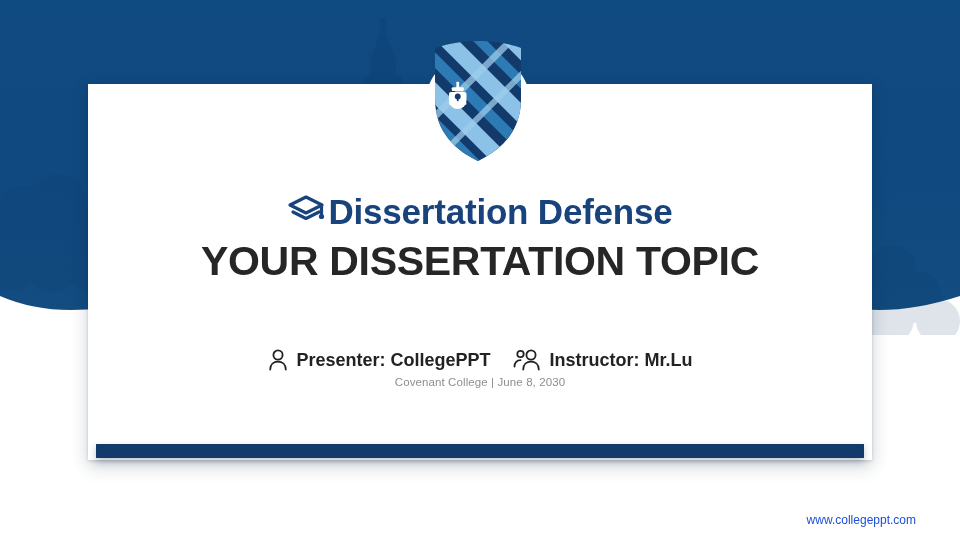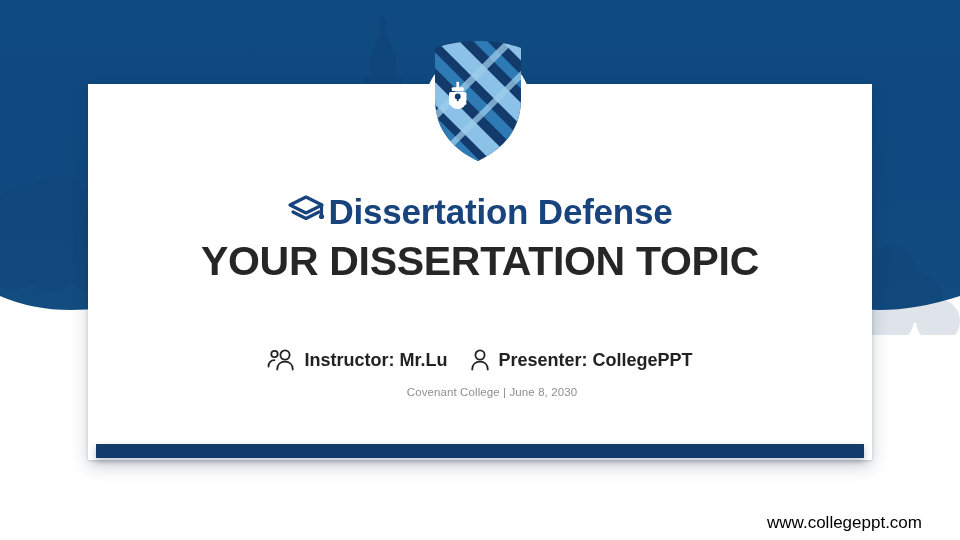--- a/index.html
+++ b/index.html
@@ -149,43 +149,42 @@
   .person-label {
     font-size: 18px;
     font-weight: bold;
     color: #222222;
     white-space: nowrap;
   }
 
   .meta-line {
     position: absolute;
     left: 0;
-    top: 302px;
+    top: 292px;
     width: 784px;
     font-size: 11.5px;
     color: #8e8e8e;
     letter-spacing: 0.1px;
-    padding-left: 12px;
   }
 
   
   .footer-left {
     position: absolute;
     left: 38px;
     top: 513px;
     font-size: 12.5px;
     color: #9b9b9b;
     z-index: 7;
   }
   .footer-right {
     position: absolute;
-    right: 38px;
+    right: 44px;
     top: 513px;
-    font-size: 17px;
-    color: #000000;
+    font-size: 12px;
+    color: #1d4ed8;
     z-index: 7;
   }
 </style>
 </head>
 <body>
 
 <div id="slide">
 
   <div class="navy-band">
     <svg width="960" height="330" viewBox="0 0 960 330" xmlns="http://www.w3.org/2000/svg">
@@ -298,40 +297,40 @@
         </g>
         <circle cx="34.5" cy="23.5" r="2.6" fill="#18437c"></circle>
       </svg>
       <div class="subject-title">Dissertation Defense</div>
     </div>
 
     <div class="main-title">YOUR DISSERTATION TOPIC</div>
 
     <div class="people-row">
       <div class="person-block">
+        <svg width="22" height="24" viewBox="0 0 22 24">
+          <g fill="none" stroke="#222222" stroke-width="1.8" stroke-linecap="round">
+            <circle cx="11" cy="7" r="4.6"></circle>
+            <path d="M3.2,21.5 C3.2,16.4 6.7,13.6 11,13.6 C15.3,13.6 18.8,16.4 18.8,21.5"></path>
+          </g>
+        </svg>
+        <div class="person-label">Presenter: CollegePPT</div>
+      </div>
+
+      <div class="person-block">
         <svg width="30" height="24" viewBox="0 0 30 24">
           <g fill="none" stroke="#222222" stroke-width="1.8" stroke-linecap="round">
             <circle cx="18" cy="7" r="4.6"></circle>
             <path d="M10.2,21.5 C10.2,16.4 13.7,13.6 18,13.6 C22.3,13.6 25.8,16.4 25.8,21.5"></path>
             <circle cx="7.5" cy="6" r="3.2"></circle>
             <path d="M1.5,18.5 C1.5,14.6 4,12.2 7.5,12.2"></path>
           </g>
         </svg>
         <div class="person-label">Instructor: Mr.Lu</div>
       </div>
-
-      <div class="person-block">
-        <svg width="22" height="24" viewBox="0 0 22 24">
-          <g fill="none" stroke="#222222" stroke-width="1.8" stroke-linecap="round">
-            <circle cx="11" cy="7" r="4.6"></circle>
-            <path d="M3.2,21.5 C3.2,16.4 6.7,13.6 11,13.6 C15.3,13.6 18.8,16.4 18.8,21.5"></path>
-          </g>
-        </svg>
-        <div class="person-label">Presenter: CollegePPT</div>
-      </div>
     </div>
 
     <div class="meta-line">Covenant College | June 8, 2030</div>
   </div>
 
   <div class="footer-right">www.collegeppt.com</div>
 
 </div>
 
 </body></html>

